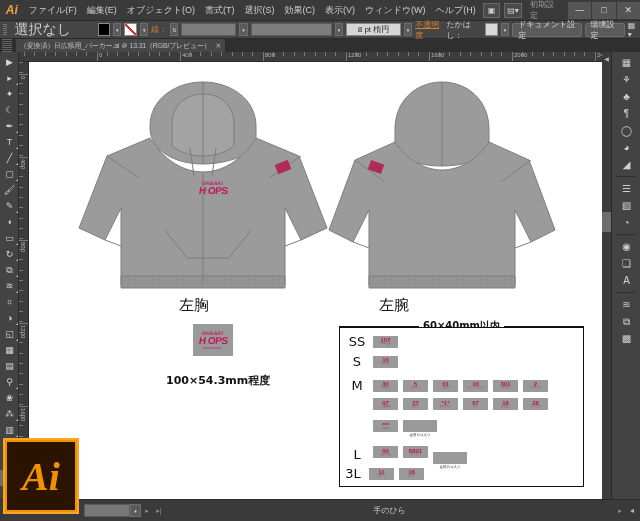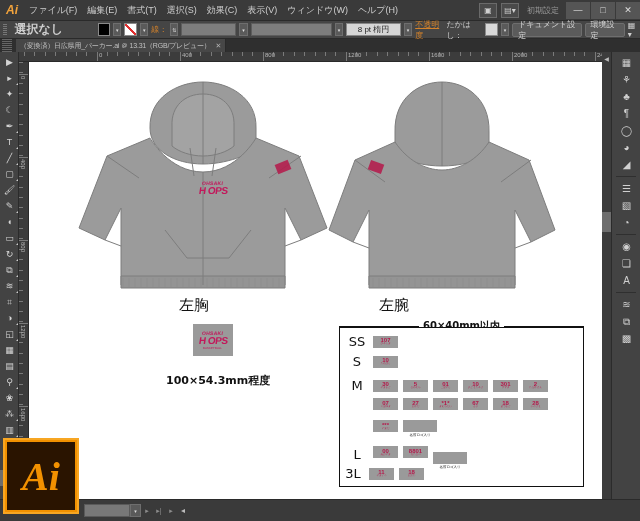--- a/index.html
+++ b/index.html
@@ -38,21 +38,21 @@
   }
 
   
   #controlbar{
     position:absolute;left:0;top:21px;width:640px;height:18px;
     background:#454545;border-bottom:1px solid #2a2a2a;
     display:flex;align-items:center;gap:3px;padding-left:3px;
   }
   .grip{width:5px;height:12px;background:
      repeating-linear-gradient(to bottom,#777 0 1px,transparent 1px 2px);}
-  #sel-status{color:#cfcfcf;font-size:12px;width:95px;padding-left:4px;font-weight:bold;}
+  #sel-status{color:#cfcfcf;font-size:14px;width:95px;padding-left:4px;}
   .swatch-box{width:14px;height:13px;border:1px solid #8a8a8a;}
   .mini-arrow{
     width:9px;height:13px;background:#5a5a5a;border:1px solid #6e6e6e;
     display:flex;align-items:center;justify-content:center;color:#ddd;font-size:5px;
   }
   .cb-field{
     height:13px;background:#7d7d7d;border:1px solid #5d5d5d;
   }
   .cb-label{color:#cfcfcf;font-size:8px;}
   .cb-label.orange{color:#d4822a;text-decoration:underline;}
@@ -219,20 +219,21 @@
 </style>
 </head>
 <body>
 
 <div id="app">
 
   <div id="menubar">
     <div id="ai-logo">Ai</div>
     <div class="menu-item">ファイル(F)</div>
     <div class="menu-item">編集(E)</div>
+    <div class="menu-item">オブジェクト(O)</div>
     <div class="menu-item">書式(T)</div>
     <div class="menu-item">選択(S)</div>
     <div class="menu-item">効果(C)</div>
     <div class="menu-item">表示(V)</div>
     <div class="menu-item">ウィンドウ(W)</div>
     <div class="menu-item">ヘルプ(H)</div>
 
     <div id="menu-right">
       <div class="mb-icon">▣</div>
       <div class="mb-icon">▤▾</div>
@@ -666,20 +667,21 @@
     <div class="rp-icon">≋</div>
     <div class="rp-icon">⧉</div>
     <div class="rp-icon">▩</div>
   </div>
 
   <div id="statusbar">
     <div id="zoom-box"></div>
     <div id="zoom-arrow">▾</div>
     <div class="nav-btn">▸</div>
     <div class="nav-btn">▸|</div>
+    <div id="status-text">手のひら</div>
     <div id="status-right">
       <span class="nav-btn">▸</span>
       <span style="color:#bbb;font-size:8px;">◂</span>
     </div>
   </div>
 
   <div id="ai-splash">
     <div class="inner">Ai</div>
   </div>
 

